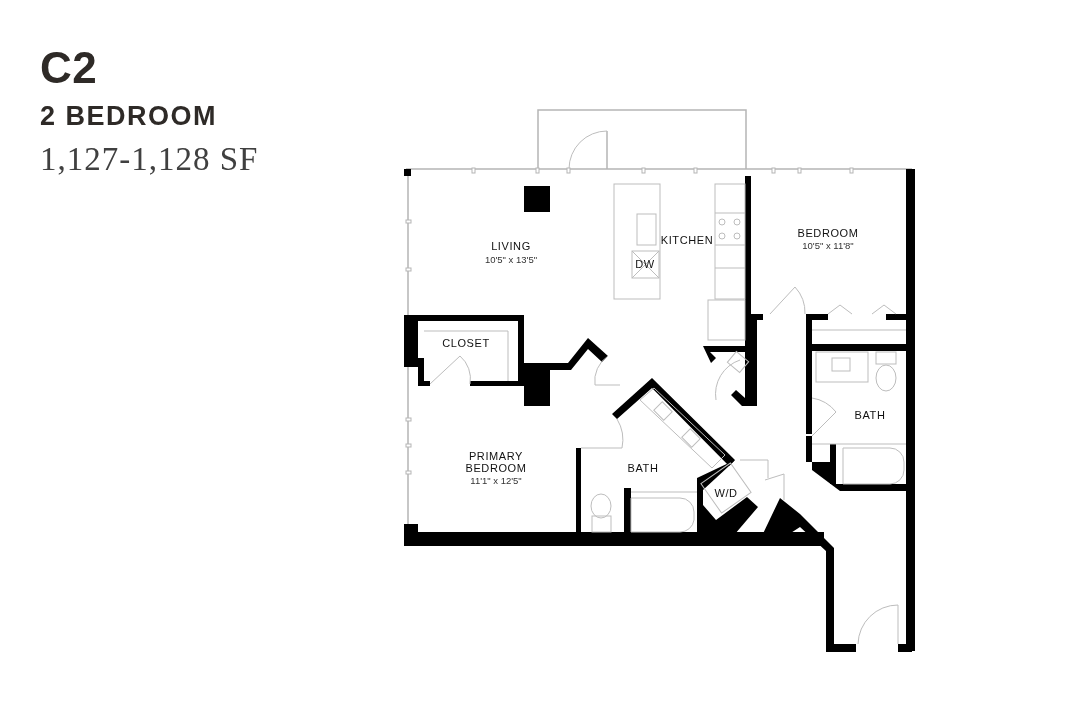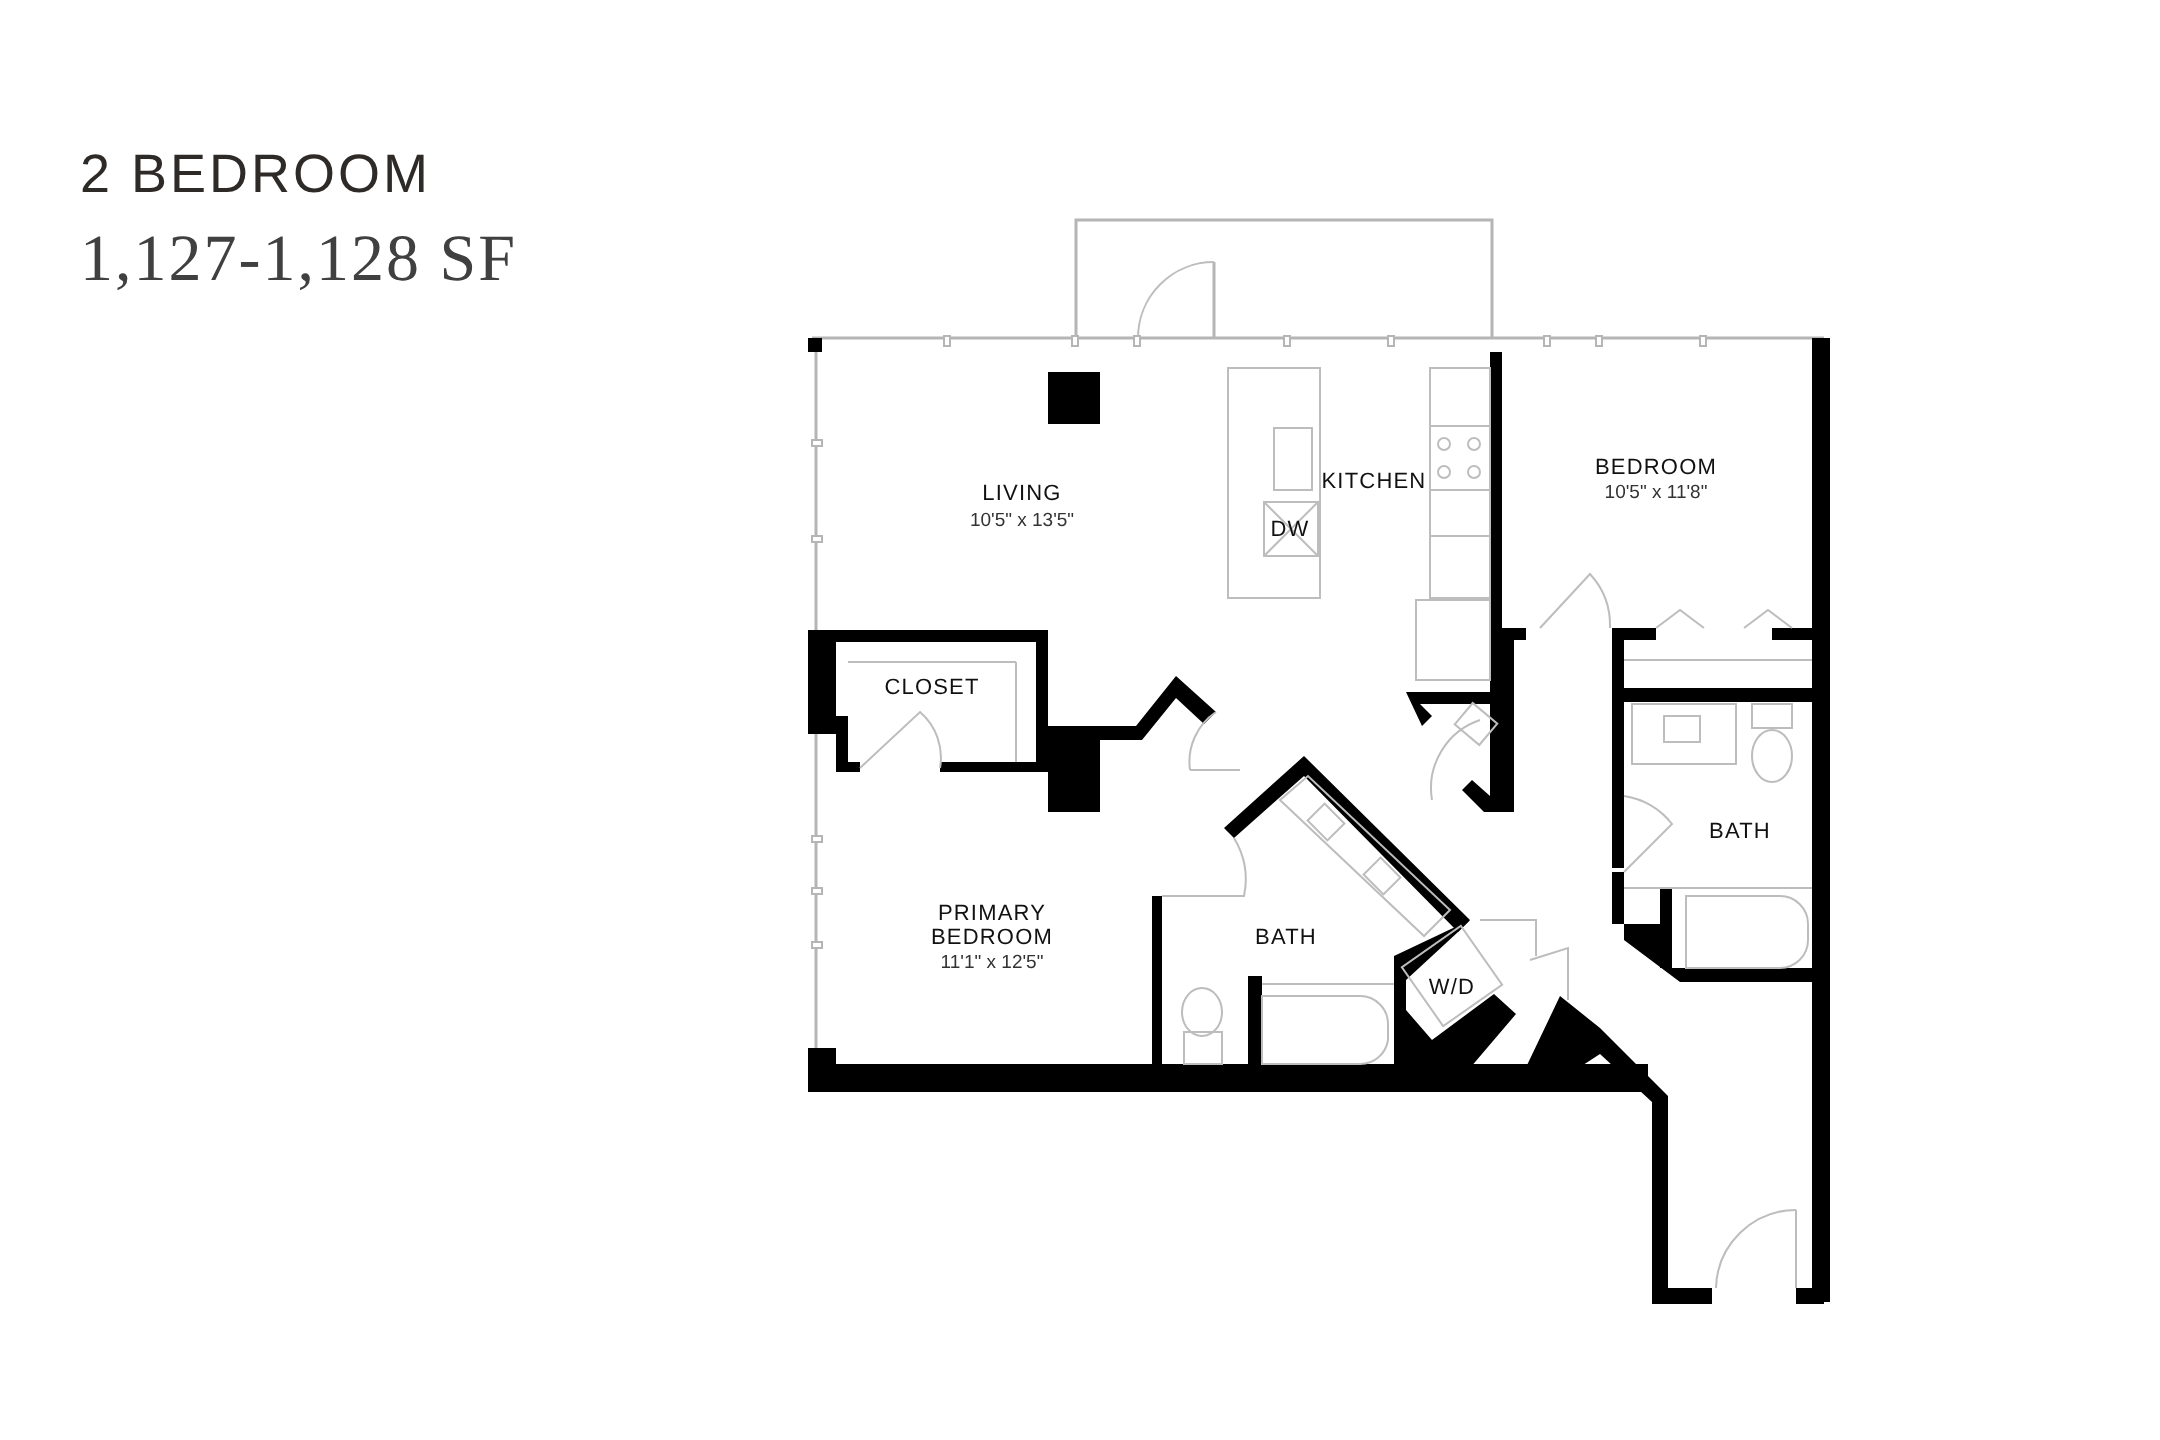--- a/index.html
+++ b/index.html
@@ -1,31 +1,32 @@
 <!DOCTYPE html>
 <html><head>
 <meta charset="utf-8">
 <style>
   html, body { margin: 0; padding: 0; background: #ffffff; }
   body { width: 1080px; height: 720px; position: relative; overflow: hidden; }
   .header { position: absolute; left: 40px; top: 42px; color: #2e2a27; }
   .unit-code { font-family: "Liberation Sans", sans-serif; font-weight: 700; font-size: 44px; line-height: 52px; margin: 0; letter-spacing: 0.5px; }
-  .bed-type { font-family: "Liberation Sans", sans-serif; font-weight: 400; font-size: 27px; line-height: 34px; margin-top: 28px; letter-spacing: 1.5px; }
+  .bed-type { font-family: "Liberation Sans", sans-serif; font-weight: 700; font-size: 27px; line-height: 34px; margin-top: 5px; letter-spacing: 1.5px; }
   .sqft { font-family: "Liberation Serif", serif; font-size: 33px; line-height: 40px; margin-top: 6px; letter-spacing: 1px; color: #404040; }
   .plan { position: absolute; left: 0; top: 0; width: 1080px; height: 720px; }
   .lbl { font-family: "Liberation Sans", sans-serif; font-size: 11px; fill: #111; letter-spacing: 0.6px; text-anchor: middle; }
   .dim { font-family: "Liberation Sans", sans-serif; font-size: 9.5px; fill: #333; text-anchor: middle; }
   .fix { fill: none; stroke: #bdbdbd; stroke-width: 1; }
   .wall { fill: #000; }
   .thin { fill: none; stroke: #b5b5b5; stroke-width: 1.5; }
 </style>
 </head>
 <body>
 
 <div class="header">
+  <div class="unit-code">C2</div>
   <div class="bed-type">2 BEDROOM</div>
   <div class="sqft">1,127-1,128 SF</div>
 </div>
 
 <svg class="plan" viewBox="0 0 1080 720" xmlns="http://www.w3.org/2000/svg">
 
   <g>
     <polyline class="thin" points="538,169 538,110 746,110 746,169"></polyline>
 
     <line class="thin" x1="607" y1="131" x2="607" y2="169"></line>

